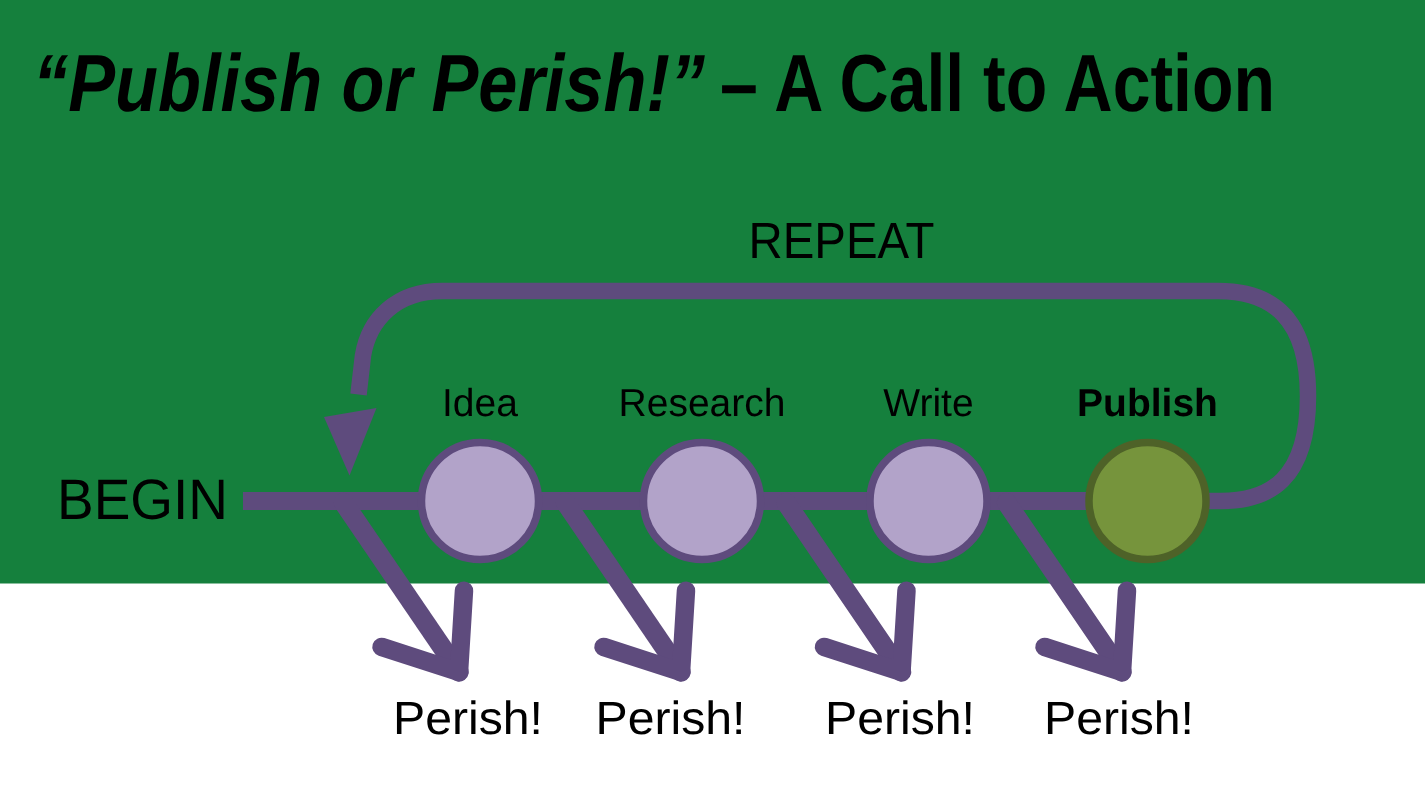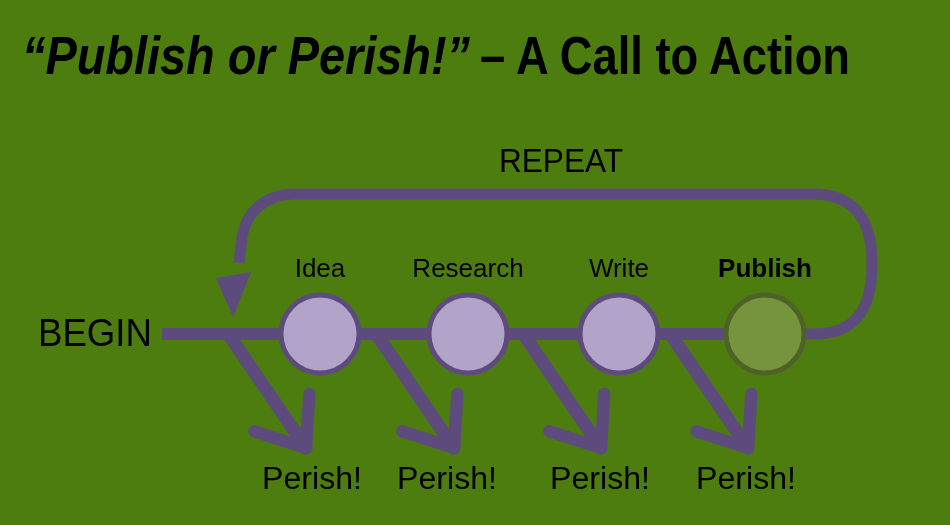--- a/index.html
+++ b/index.html
@@ -1,17 +1,17 @@
 <!DOCTYPE html>
 <html><head>
 <meta charset="utf-8">
 <style>
   html,body{margin:0;padding:0;background:#ffffff;}
   body{width:950px;height:525px;overflow:hidden;}
-  .stage{position:relative;width:950px;height:525px;background:#4d7c0f;}
+  .stage{position:relative;width:950px;height:389px;background:#15803d;}
   svg{display:block;font-family:"Liberation Sans","DejaVu Sans",sans-serif;}
   .title-txt{font-size:54px;font-weight:bold;}
   .italic{font-style:italic;}
   .repeat-txt{font-size:34px;}
   .begin-txt{font-size:38px;}
   .step-txt{font-size:26px;}
   .step-txt.bold{font-weight:bold;}
   .perish-txt{font-size:31px;}
 </style>
 </head>

